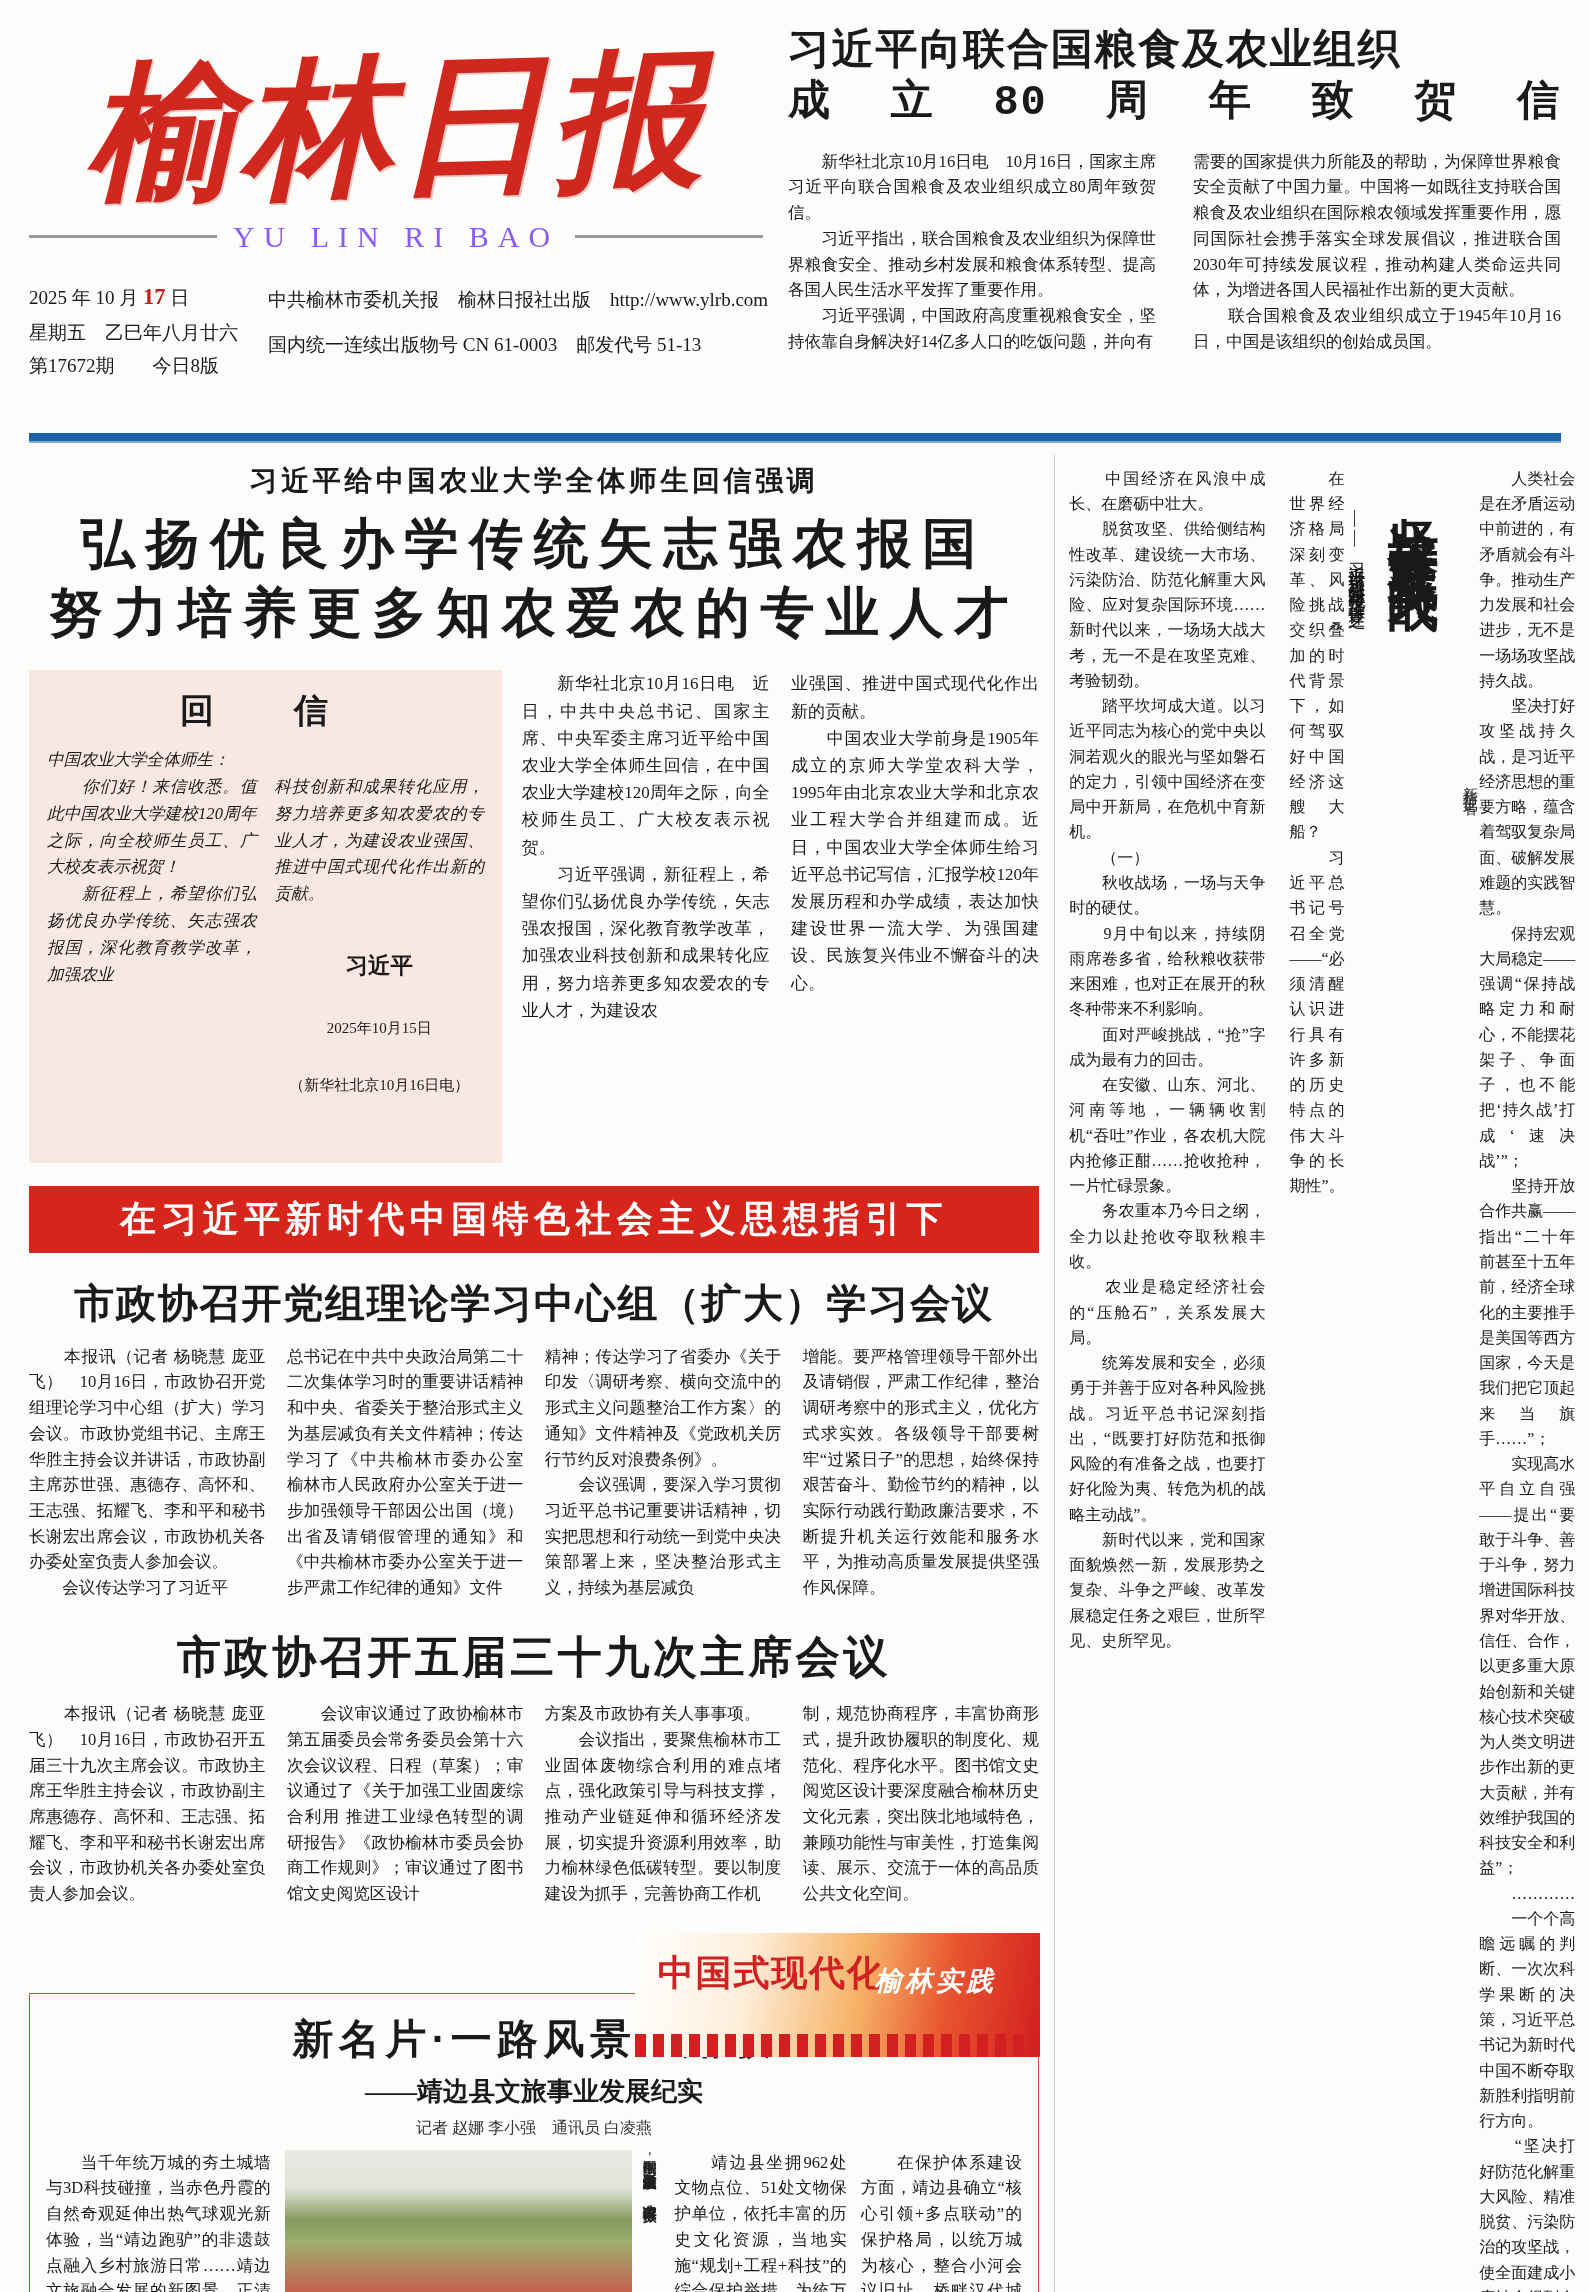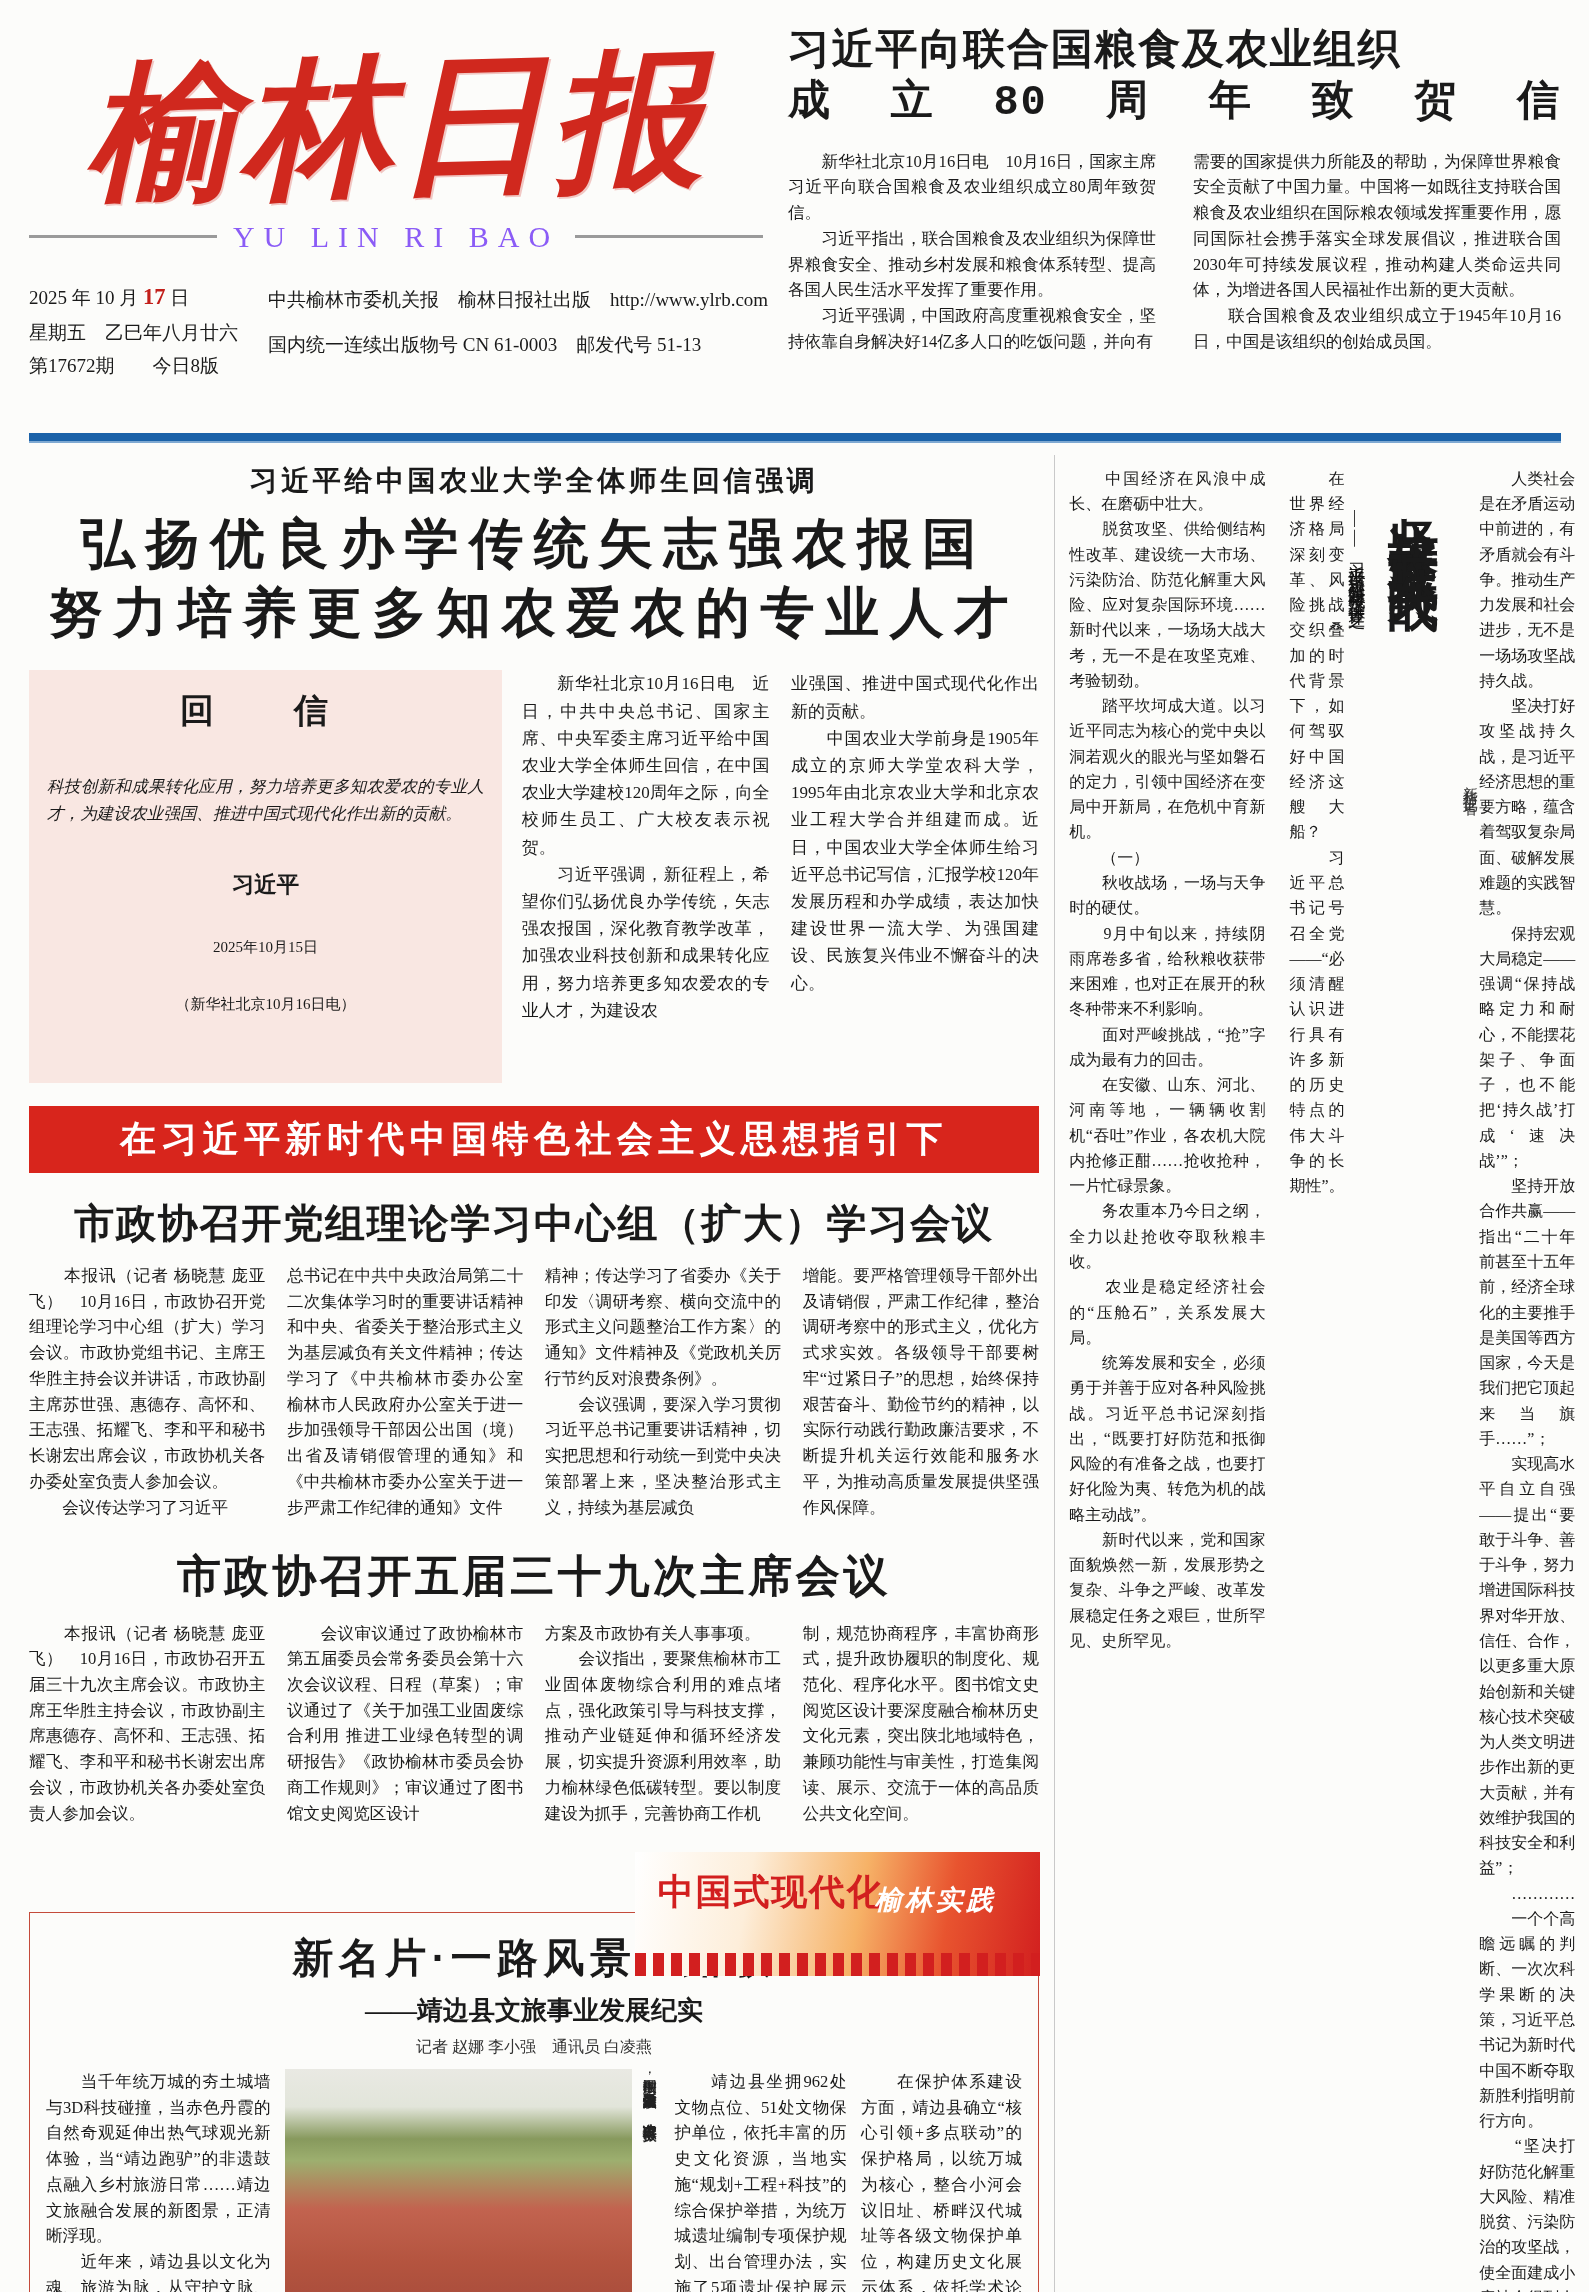--- a/index.html
+++ b/index.html
@@ -159,20 +159,23 @@
       <div class="kicker">习近平给中国农业大学全体师生回信强调</div>
       <div class="bigh">
         <div>弘扬优良办学传统矢志强农报国</div>
         <div>努力培养更多知农爱农的专业人才</div>
       </div>
 
       <div class="letter-row">
         <div class="letterbox">
           <div class="letter-title">回　信</div>
           <div class="letter-cols">
+            <div class="col">中国农业大学全体师生：
+　　你们好！来信收悉。值此中国农业大学建校120周年之际，向全校师生员工、广大校友表示祝贺！
+　　新征程上，希望你们弘扬优良办学传统、矢志强农报国，深化教育教学改革，加强农业</div>
             <div class="col">
               <span>科技创新和成果转化应用，努力培养更多知农爱农的专业人才，为建设农业强国、推进中国式现代化作出新的贡献。</span>
               <div class="letter-sig">
                 <div class="sig-name">习近平</div>
                 <div class="sig-date">2025年10月15日</div>
                 <div class="sig-date">（新华社北京10月16日电）</div>
               </div>
             </div>
           </div>
         </div>

